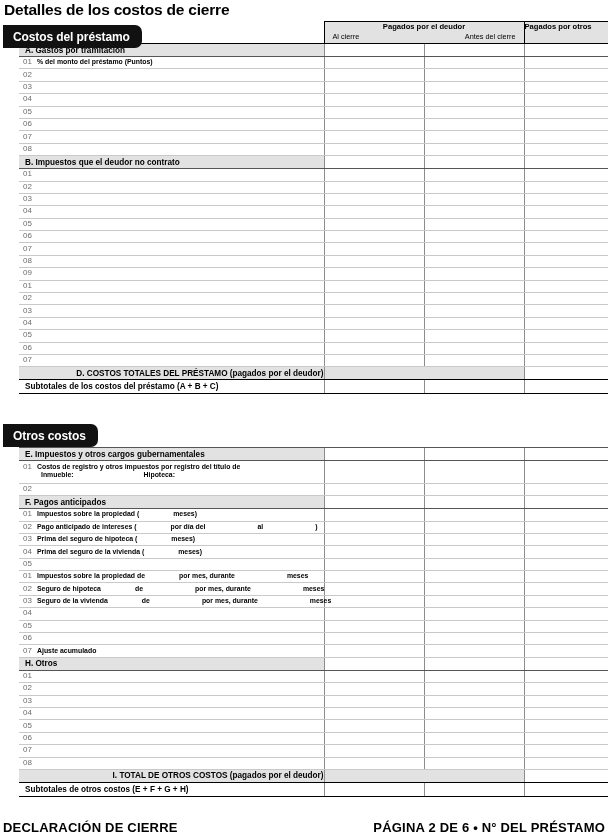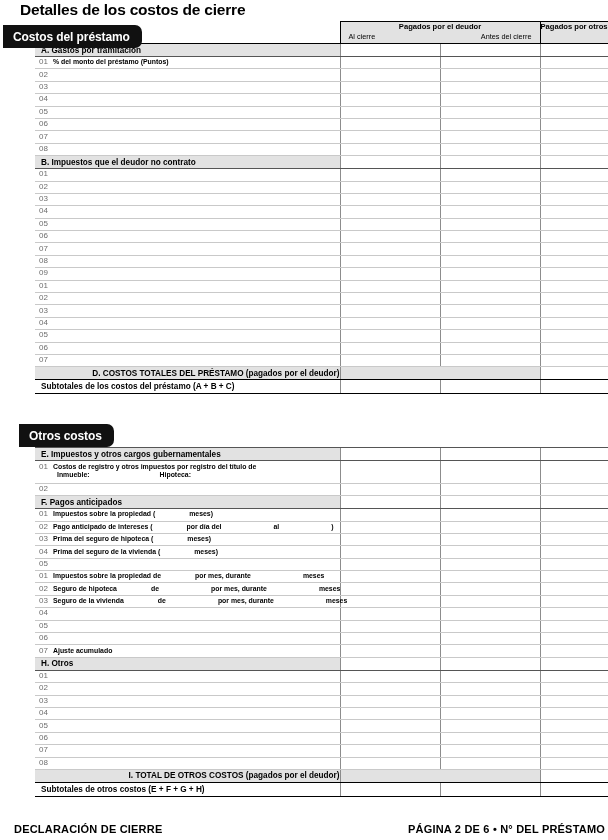--- a/index.html
+++ b/index.html
@@ -3,21 +3,21 @@
 <meta charset="utf-8">
 <style>
   html,body{margin:0;padding:0;background:#ffffff;}
   body{
     width:608px;height:840px;
     font-family:"Liberation Sans",sans-serif;
     color:#000;
     -webkit-font-smoothing:none;
     overflow:hidden;
   }
-  .page{position:relative;width:608px;height:840px;box-sizing:border-box;padding:0 19px;}
+  .page{position:relative;width:608px;height:840px;box-sizing:border-box;padding:0 3px;}
 
   
   .page-title{
     font-size:15.5px;font-weight:bold;letter-spacing:-0.2px;
     padding:2px 0 3px 1px;line-height:16px;
   }
 
   
   .tbl{width:602px;border-collapse:collapse;table-layout:fixed;margin-left:16px;}
   .tbl col.c-desc{width:305px;}
@@ -86,23 +86,23 @@
   .sub td.lbl{
     font-size:8.2px;font-weight:bold;padding:2px 0 2px 6px;line-height:9px;
     border-bottom:1px solid #000;white-space:nowrap;
   }
   .sub td.cell{border-bottom:1px solid #000;height:12px;}
 
   .spacer{height:30px;}
 
   
   .footer{
-    position:absolute;left:14px;right:3px;bottom:5px;
+    position:absolute;left:3px;right:3px;bottom:5px;
     display:flex;justify-content:space-between;
-    font-size:11px;font-weight:bold;letter-spacing:0.2px;
+    font-size:13px;font-weight:bold;letter-spacing:0.2px;
   }
 </style>
 </head>
 <body>
 
 <div class="page">
 
   <div class="page-title">Detalles de los costos de cierre</div>
 
   <table class="tbl">

